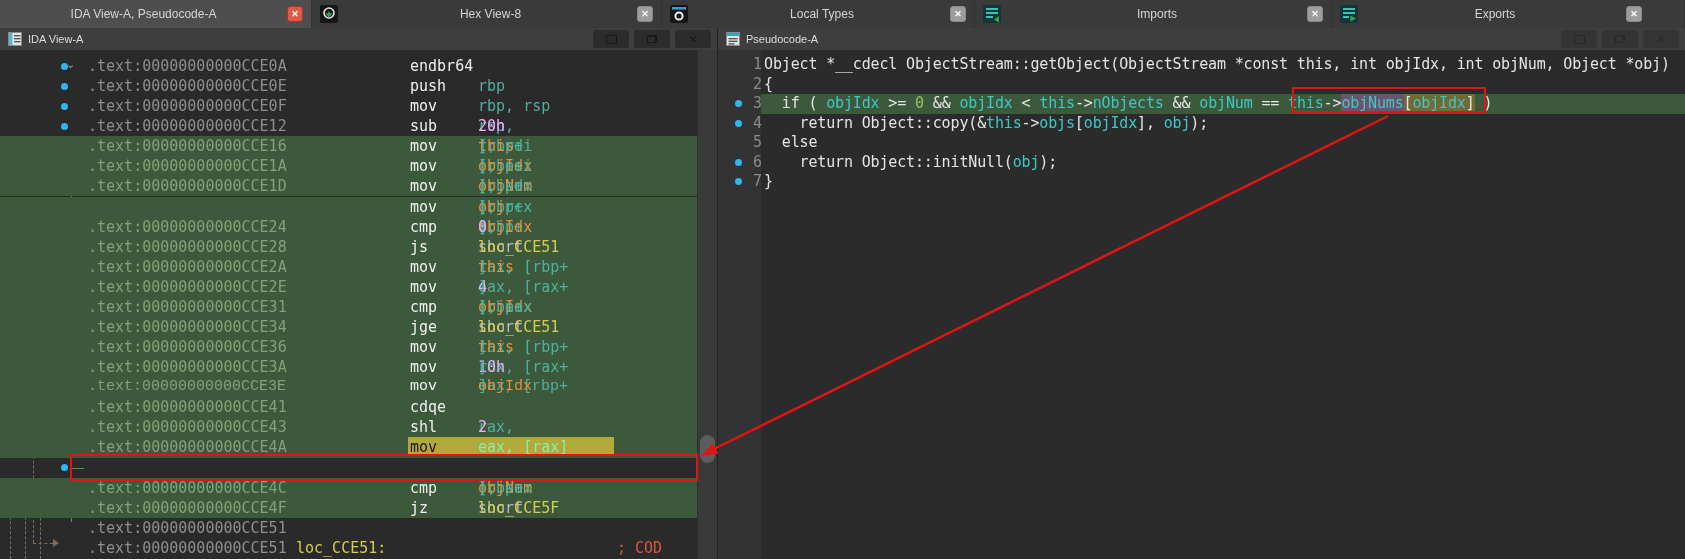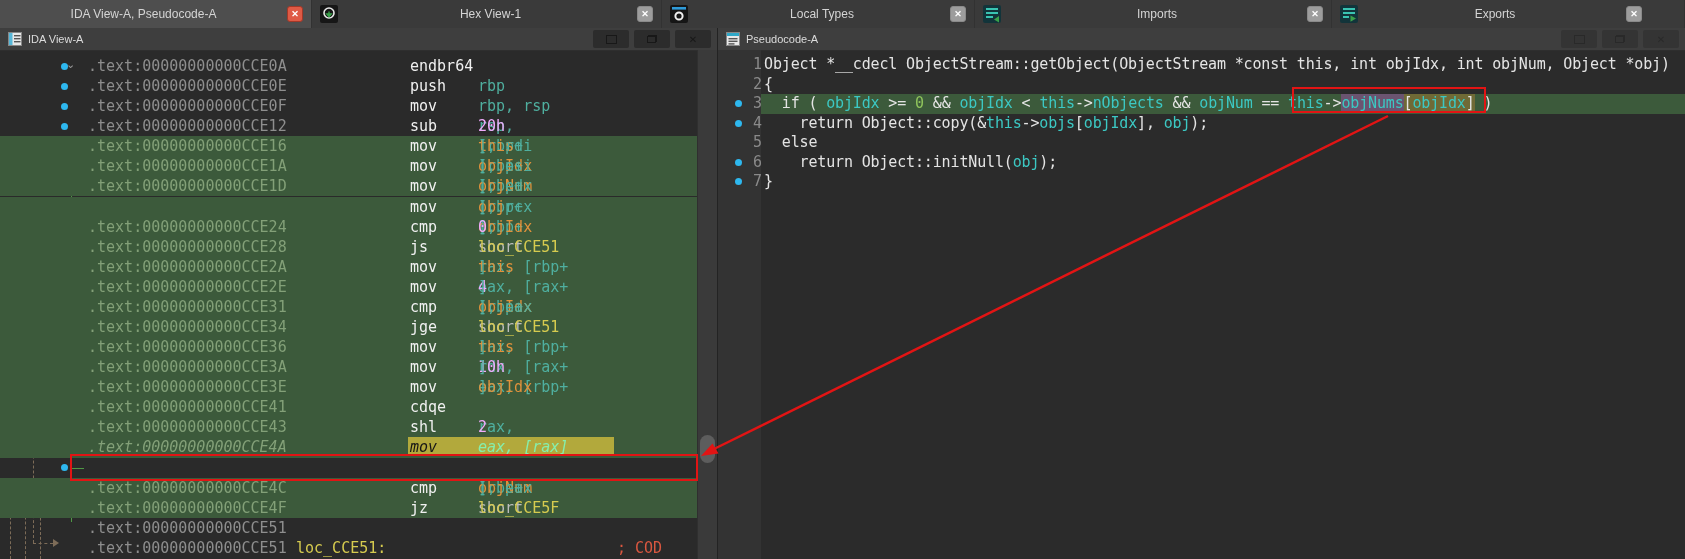--- a/index.html
+++ b/index.html
@@ -89,21 +89,21 @@
         <span class="tab-close red">✕</span>
       </div>
       <div class="tab tw2">
         <span class="tabicon">
           <svg width="18" height="18" viewBox="0 0 18 18">
             <rect width="18" height="18" rx="2" fill="#161616"></rect>
             <circle cx="9" cy="8" r="5" fill="none" stroke="#e8e8e8" stroke-width="1.6"></circle>
             <path d="M9 6.5v4M6.8 9 9 11.6 11.2 9z" stroke="#3aa24a" stroke-width="1.4" fill="#3aa24a"></path>
           </svg>
         </span>
-        <span class="tab-label">Hex View-1</span>
+        <span class="tab-label">Hex View-8</span>
         <span class="tab-close gray">✕</span>
       </div>
       <div class="tab tw3">
         <span class="tabicon">
           <svg width="18" height="18" viewBox="0 0 18 18">
             <rect width="18" height="18" rx="2" fill="#161616"></rect>
             <rect x="2" y="2" width="14" height="2.6" fill="#2f9bd8"></rect>
             <circle cx="9" cy="11" r="3.6" fill="none" stroke="#f0f0f0" stroke-width="2"></circle>
           </svg>
         </span>
@@ -235,25 +235,25 @@
           <div class="arow green" style="top: 126.48px;"><span class="addr">.text:00000000000CCE1D</span><span class="mnem">mov</span><span class="ops"><span class="t-reg">[rbp+</span><span class="t-var">objNum</span><span class="t-reg">], edx</span></span></div>
           <div class="arow green" style="top: 146.56px;"><span class="mnem">mov</span><span class="ops"><span class="t-reg">[rbp+</span><span class="t-var">obj</span><span class="t-reg">], rcx</span></span></div>
           <div class="arow green" style="top: 166.64px;"><span class="addr">.text:00000000000CCE24</span><span class="mnem">cmp</span><span class="ops"><span class="t-reg">[rbp+</span><span class="t-var">objIdx</span><span class="t-reg">], </span><span class="t-num">0</span></span></div>
           <div class="arow green" style="top: 186.72px;"><span class="addr">.text:00000000000CCE28</span><span class="mnem">js</span><span class="ops"><span class="t-kw">short </span><span class="t-loc">loc_CCE51</span></span></div>
           <div class="arow green" style="top: 206.8px;"><span class="addr">.text:00000000000CCE2A</span><span class="mnem">mov</span><span class="ops"><span class="t-reg">rax, [rbp+</span><span class="t-var">this</span><span class="t-reg">]</span></span></div>
           <div class="arow green" style="top: 226.88px;"><span class="addr">.text:00000000000CCE2E</span><span class="mnem">mov</span><span class="ops"><span class="t-reg">eax, [rax+</span><span class="t-num">4</span><span class="t-reg">]</span></span></div>
           <div class="arow green" style="top: 246.96px;"><span class="addr">.text:00000000000CCE31</span><span class="mnem">cmp</span><span class="ops"><span class="t-reg">[rbp+</span><span class="t-var">objIdx</span><span class="t-reg">], eax</span></span></div>
           <div class="arow green" style="top: 267.04px;"><span class="addr">.text:00000000000CCE34</span><span class="mnem">jge</span><span class="ops"><span class="t-kw">short </span><span class="t-loc">loc_CCE51</span></span></div>
           <div class="arow green" style="top: 287.12px;"><span class="addr">.text:00000000000CCE36</span><span class="mnem">mov</span><span class="ops"><span class="t-reg">rax, [rbp+</span><span class="t-var">this</span><span class="t-reg">]</span></span></div>
           <div class="arow green" style="top: 307.2px;"><span class="addr">.text:00000000000CCE3A</span><span class="mnem">mov</span><span class="ops"><span class="t-reg">rdx, [rax+</span><span class="t-num">10h</span><span class="t-reg">]</span></span></div>
-          <div class="arow green" style="top: 327.28px;"><span class="addr">.text:00000000000CCE3E</span><span class="mnem">mov</span><span class="ops"><span class="t-reg">eax, [rbp+</span><span class="t-var">objIdx</span><span class="t-reg">]</span></span></div>
+          <div class="arow green" style="top: 327.28px; font-family: Liberation Mono, monospace;"><span class="addr">.text:00000000000CCE3E</span><span class="mnem">mov</span><span class="ops"><span class="t-reg">eax, [rbp+</span><span class="t-var">objIdx</span><span class="t-reg">]</span></span></div>
           <div class="arow green" style="top: 347.36px;"><span class="addr">.text:00000000000CCE41</span><span class="mnem">cdqe</span></div>
           <div class="arow green" style="top: 367.44px;"><span class="addr">.text:00000000000CCE43</span><span class="mnem">shl</span><span class="ops"><span class="t-reg">rax, </span><span class="t-num">2</span></span></div>
           <div class="arow green" style="top: 387.52px;"><span class="addr">.text:00000000000CCE47</span><span class="mnem">add</span><span class="ops"><span class="t-reg">rax, rdx</span></span></div>
-          <div class="arow green" style="top: 387px; font-style: italic;"><span class="olive-bg"></span><span class="addr">.text:00000000000CCE4A</span><span class="mnem hlt">mov</span><span class="ops"><span class="t-hlb">eax, [rax]</span></span></div>
+          <div class="arow green" style="top: 387px;"><span class="olive-bg"></span><span class="addr">.text:00000000000CCE4A</span><span class="mnem hlt">mov</span><span class="ops"><span class="t-hlb">eax, [rax]</span></span></div>
           <div class="arow green" style="top: 427.68px;"><span class="addr">.text:00000000000CCE4C</span><span class="mnem">cmp</span><span class="ops"><span class="t-reg">[rbp+</span><span class="t-var">objNum</span><span class="t-reg">], eax</span></span></div>
           <div class="arow green" style="top: 447.76px;"><span class="addr">.text:00000000000CCE4F</span><span class="mnem">jz</span><span class="ops"><span class="t-kw">short </span><span class="t-loc">loc_CCE5F</span></span></div>
           <div class="arow" style="top: 467.84px;"><span class="addr">.text:00000000000CCE51</span></div>
           <div class="arow" style="top: 487.92px;"><span class="addr">.text:00000000000CCE51</span><span class="lbl">loc_CCE51:</span><span class="cmt">; COD</span></div>
         </div>
       <div class="redrect" style="left:70px;top:404px;width:624px;height:23px"></div>
     </div>
     <div id="vscroll">
       <div id="vthumb" style="top:385px"></div>
     </div>

